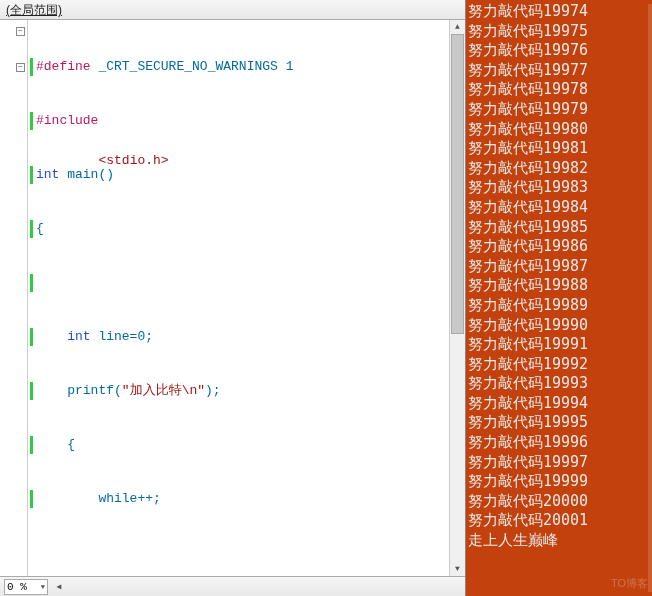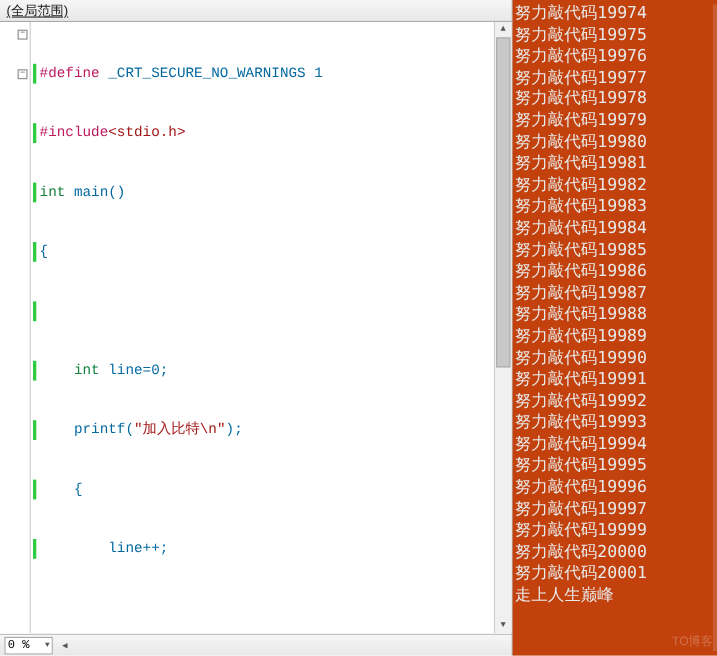--- a/index.html
+++ b/index.html
@@ -76,25 +76,25 @@
     .code-line {
       height: 18px;
       display: flex;
     }
     .green-edge {
       width: 3px;
       background: #2ecc40;
       margin-right: 3px;
       flex-shrink: 0;
     }
-    .kw { color: #15803d; }
+    .kw { color: #1d4ed8; }
     .pp { color: #be185d; }
     .str { color: #a31515; }
     .id { color: #0369a1; }
-    .inc { color: #a31515; }
+    .inc { color: #a31515; margin-top: 40px; }
     .vscroll {
       width: 16px;
       background: #f0f0f0;
       border-left: 1px solid #ccc;
       position: relative;
     }
     .vscroll-thumb {
       position: absolute;
       left: 1px;
       right: 1px;
@@ -204,21 +204,21 @@
     </div>
     <div class="code-lines">
       <div class="code-line"><span class="green-edge"></span><span class="pp">#define</span><span class="id"> _CRT_SECURE_NO_WARNINGS 1</span></div>
       <div class="code-line"><span class="green-edge"></span><span class="pp">#include</span><span class="inc">&lt;stdio.h&gt;</span></div>
       <div class="code-line"><span class="green-edge"></span><span class="kw">int</span><span class="id"> main()</span></div>
       <div class="code-line"><span class="green-edge"></span><span class="id">{</span></div>
       <div class="code-line"><span class="green-edge"></span></div>
       <div class="code-line"><span class="green-edge"></span><span class="kw">    int</span><span class="id"> line=0;</span></div>
       <div class="code-line"><span class="green-edge"></span><span class="id">    printf(</span><span class="str">"加入比特\n"</span><span class="id">);</span></div>
       <div class="code-line"><span class="green-edge"></span><span class="id">    {</span></div>
-      <div class="code-line"><span class="green-edge"></span><span class="id">        line++;</span></div>
+      <div class="code-line"><span class="green-edge"></span><span class="id">        while++;</span></div>
       
       
       
       
       
       
       
       
       
     </div>

